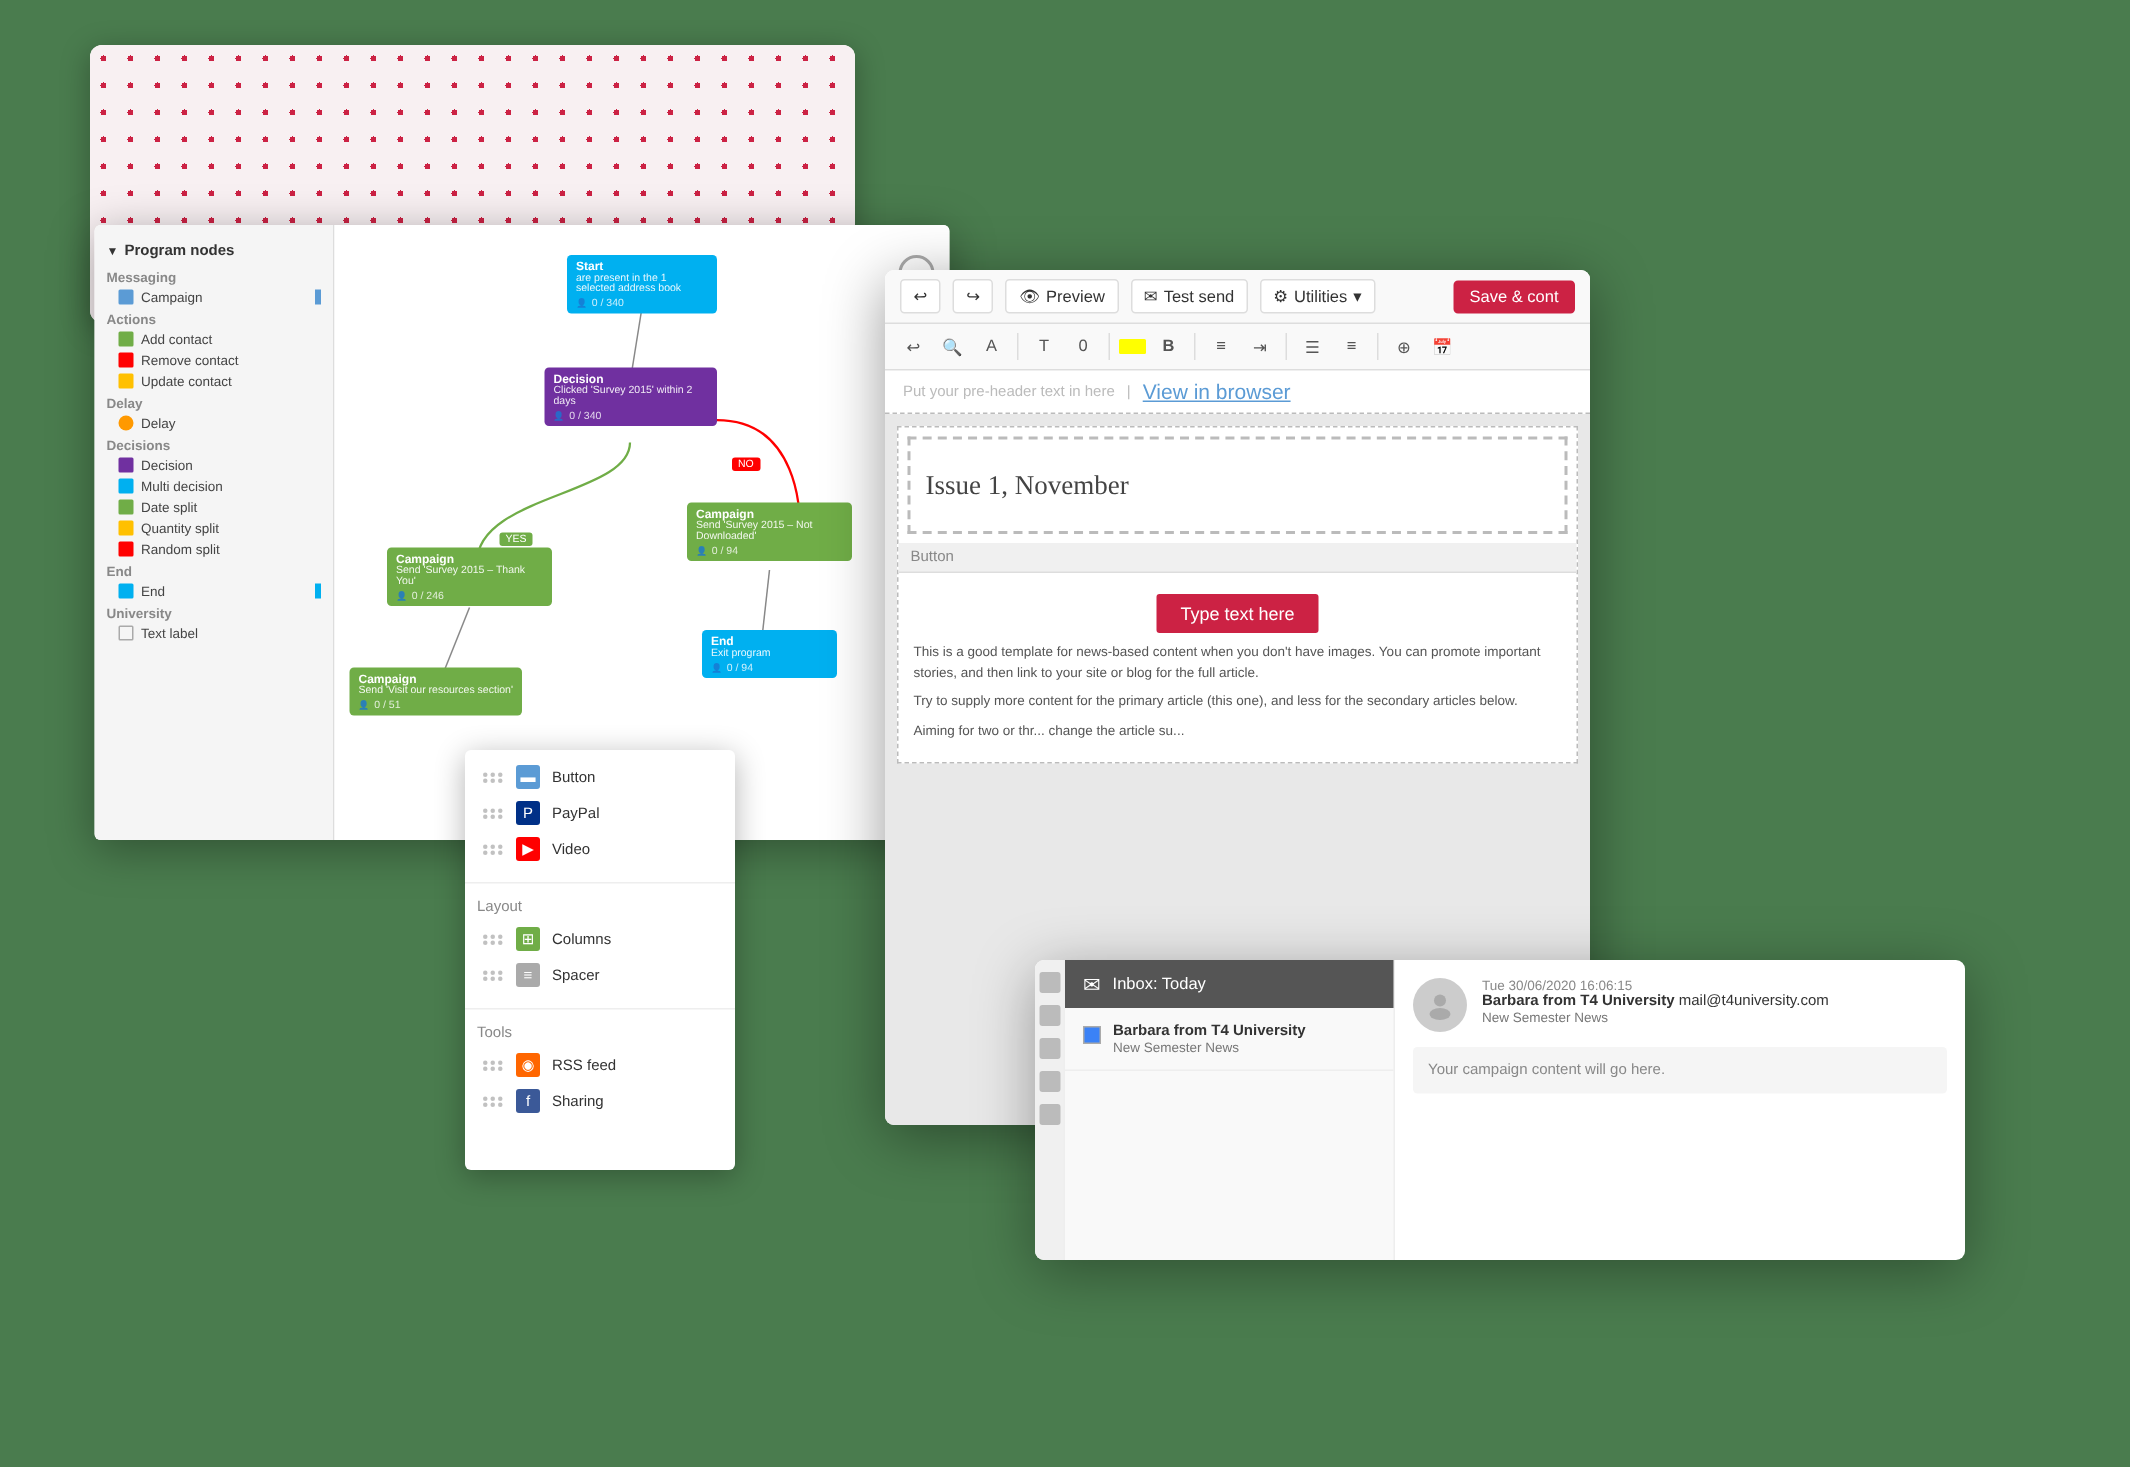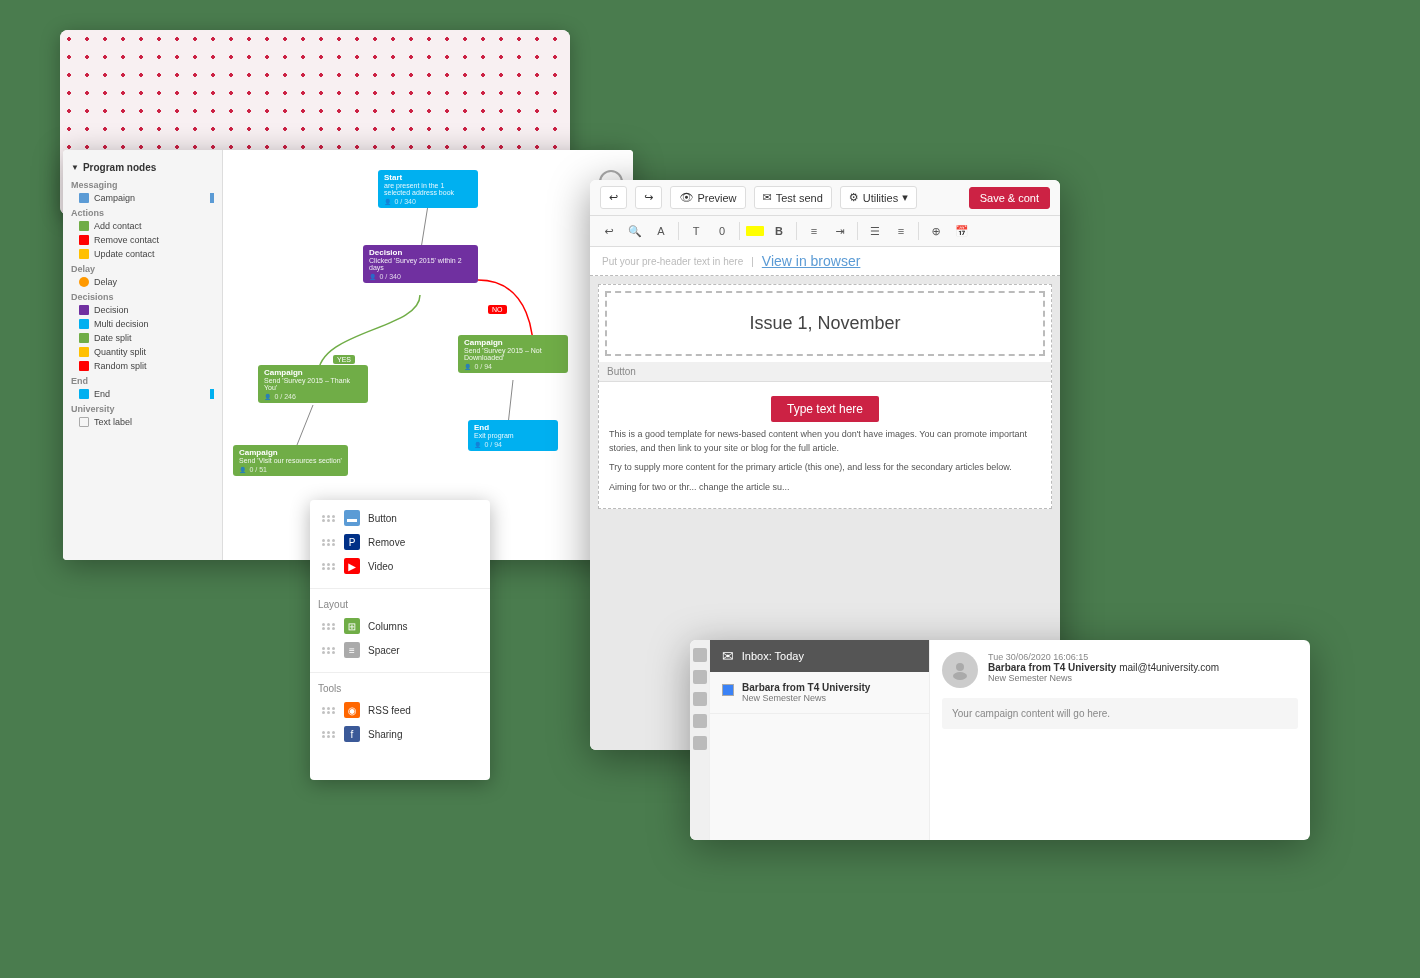--- a/index.html
+++ b/index.html
@@ -392,21 +392,22 @@
     }
     .email-content-area {
       margin: 8px;
       background: #fff;
       border: 1px dashed #bbb;
     }
     .email-header-block {
       border: 2px dashed #bbb;
       margin: 6px;
       padding: 20px 10px;
-      text-align: center;
+      text-align: left;
+      font-family: Liberation Serif, serif;
     }
     .email-header-block h2 {
       font-size: 18px;
       color: #444;
       font-weight: normal;
     }
     .email-button-row {
       background: #f0f0f0;
       padding: 4px 8px;
       display: flex;
@@ -745,21 +746,21 @@
     <div class="element-item">
       <div class="element-dots">
         <div class="element-dot"></div>
           <div class="element-dot"></div>
           <div class="element-dot"></div>
         <div class="element-dot"></div>
           <div class="element-dot"></div>
           <div class="element-dot"></div>
       </div>
       <div class="element-icon icon-paypal">P</div>
-      <span>Remove</span>
+      <span>PayPal</span>
     </div>
     <div class="element-item">
       <div class="element-dots">
         <div class="element-dot"></div>
           <div class="element-dot"></div>
           <div class="element-dot"></div>
         <div class="element-dot"></div>
           <div class="element-dot"></div>
           <div class="element-dot"></div>
       </div>

